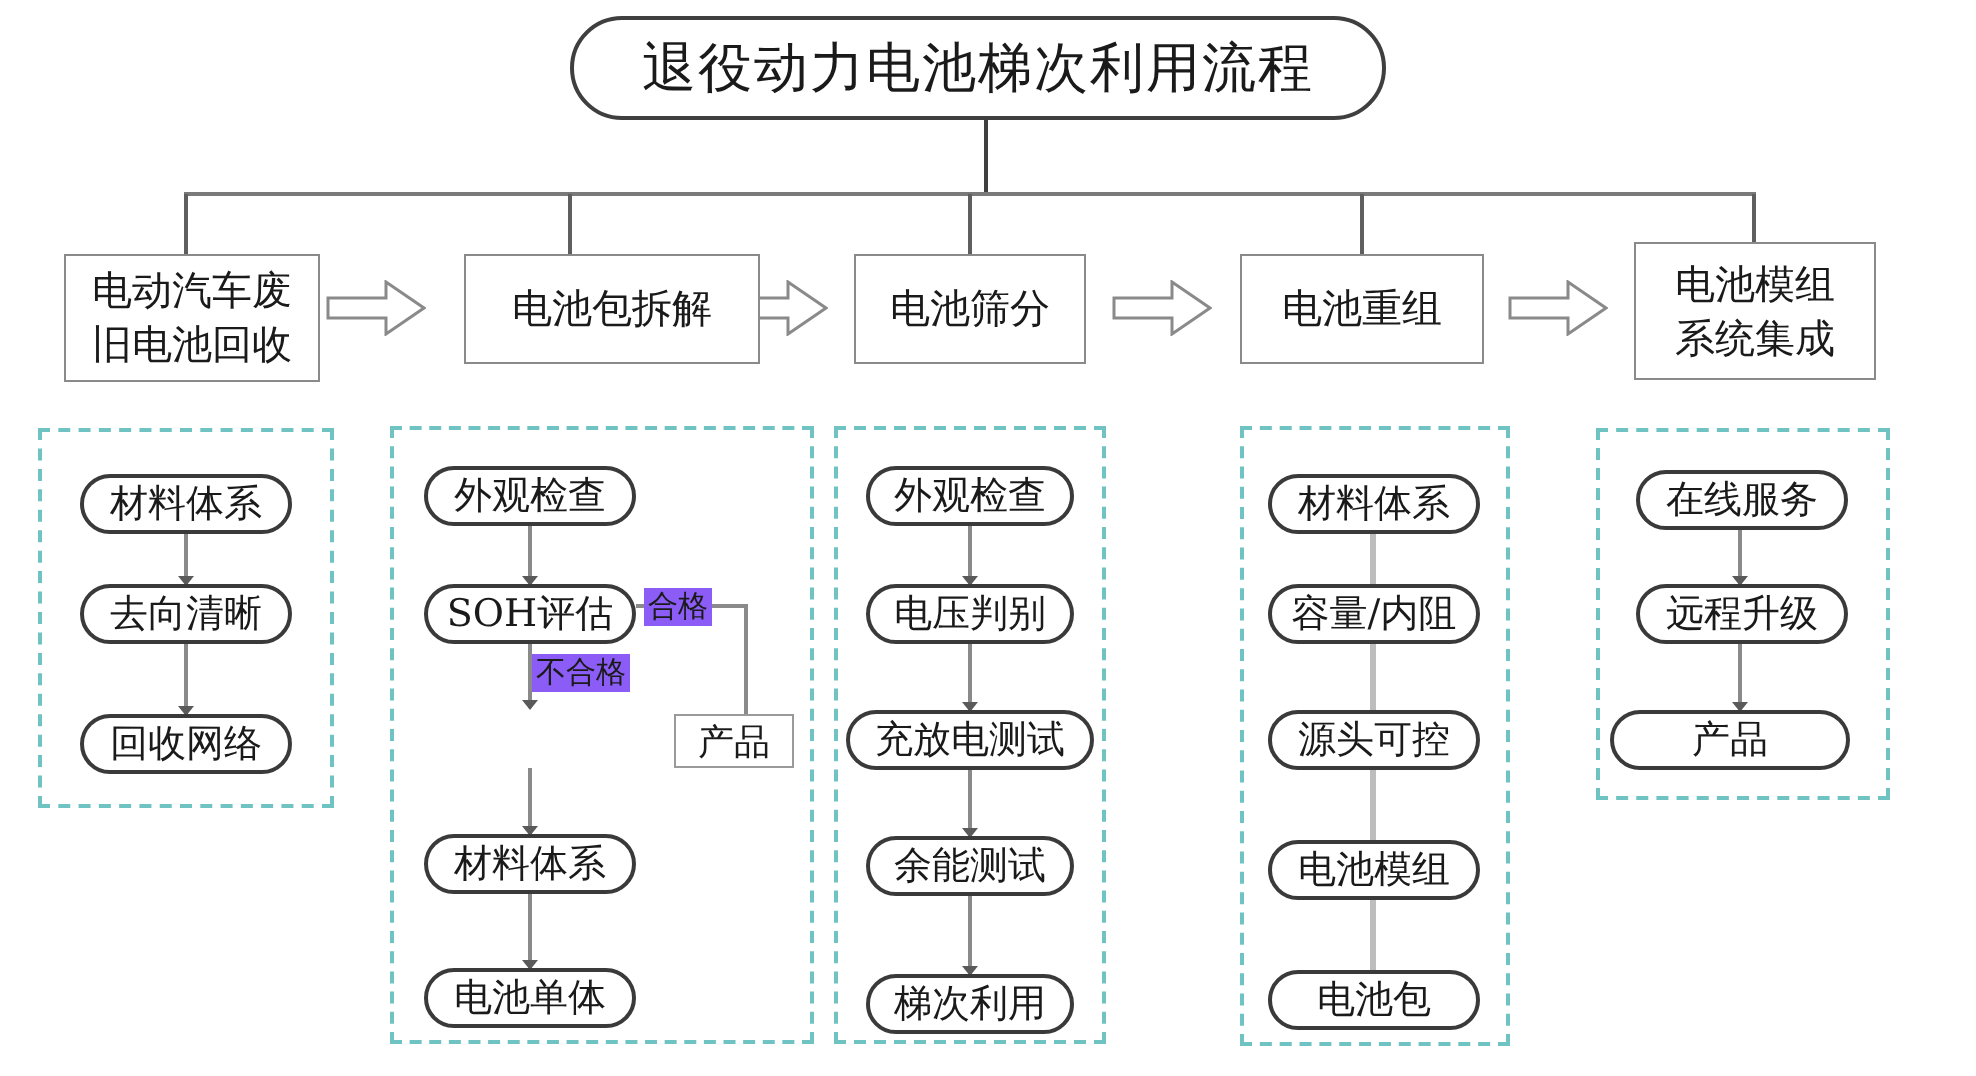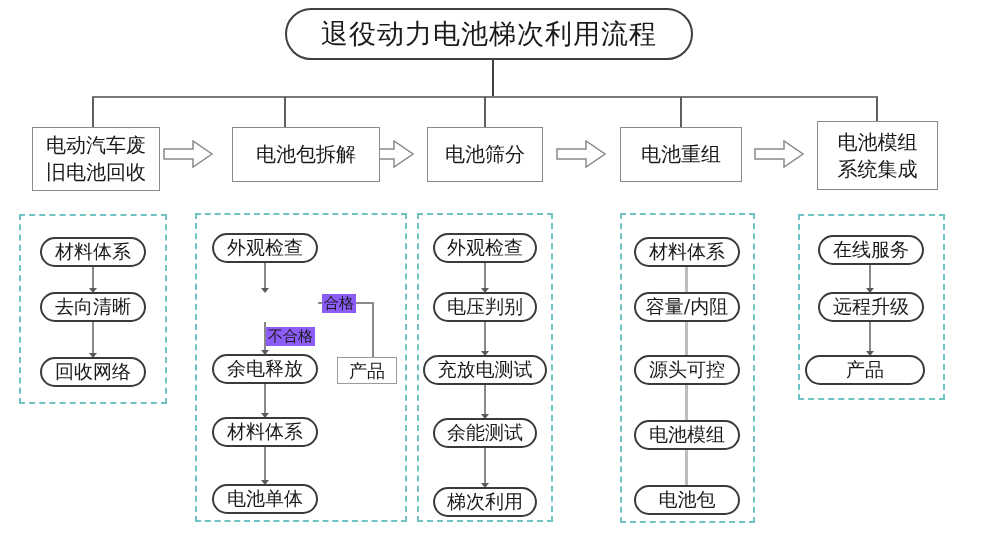--- a/index.html
+++ b/index.html
@@ -119,31 +119,31 @@
     </div>
   <div class="vline conn arrow" style="left:92px;top:322px;height:35px;"></div>
   <div class="stadium" style="left:40px;top:357px;width:106px;">
       <span>回收网络</span>
     </div>
 
   <div class="stadium" style="left:212px;top:233px;width:106px;">
       <span>外观检查</span>
     </div>
   <div class="vline conn arrow" style="left:264px;top:263px;height:29px;"></div>
+  <div class="stadium" style="left:212px;top:292px;width:106px;">
+      <span>SOH评估</span>
+    </div>
   <div class="vline conn arrow" style="left:264px;top:322px;height:32px;"></div>
   <div class="branch-label" style="left:266px;top:327px;text-align:center;"><span>不合格</span></div>
   <div class="hline" style="left:318px;top:302px;width:56px;"></div>
   <div class="vline" style="left:372px;top:302px;height:55px;"></div>
   <div class="branch-label" style="left:322px;top:294px;"><span>合格</span></div>
   <div class="product-box">
       <span>产品</span>
     </div>
-  <div class="stadium" style="left:212px;top:354px;width:106px;">
-      <span>余电释放</span>
-    </div>
   <div class="vline conn arrow" style="left:264px;top:384px;height:33px;"></div>
   <div class="stadium" style="left:212px;top:417px;width:106px;">
       <span>材料体系</span>
     </div>
   <div class="vline conn arrow" style="left:264px;top:447px;height:37px;"></div>
   <div class="stadium" style="left:212px;top:484px;width:106px;justify-content:center;">
       <span>电池单体</span>
     </div>
 
   <div class="stadium" style="left:433px;top:233px;width:104px;">

